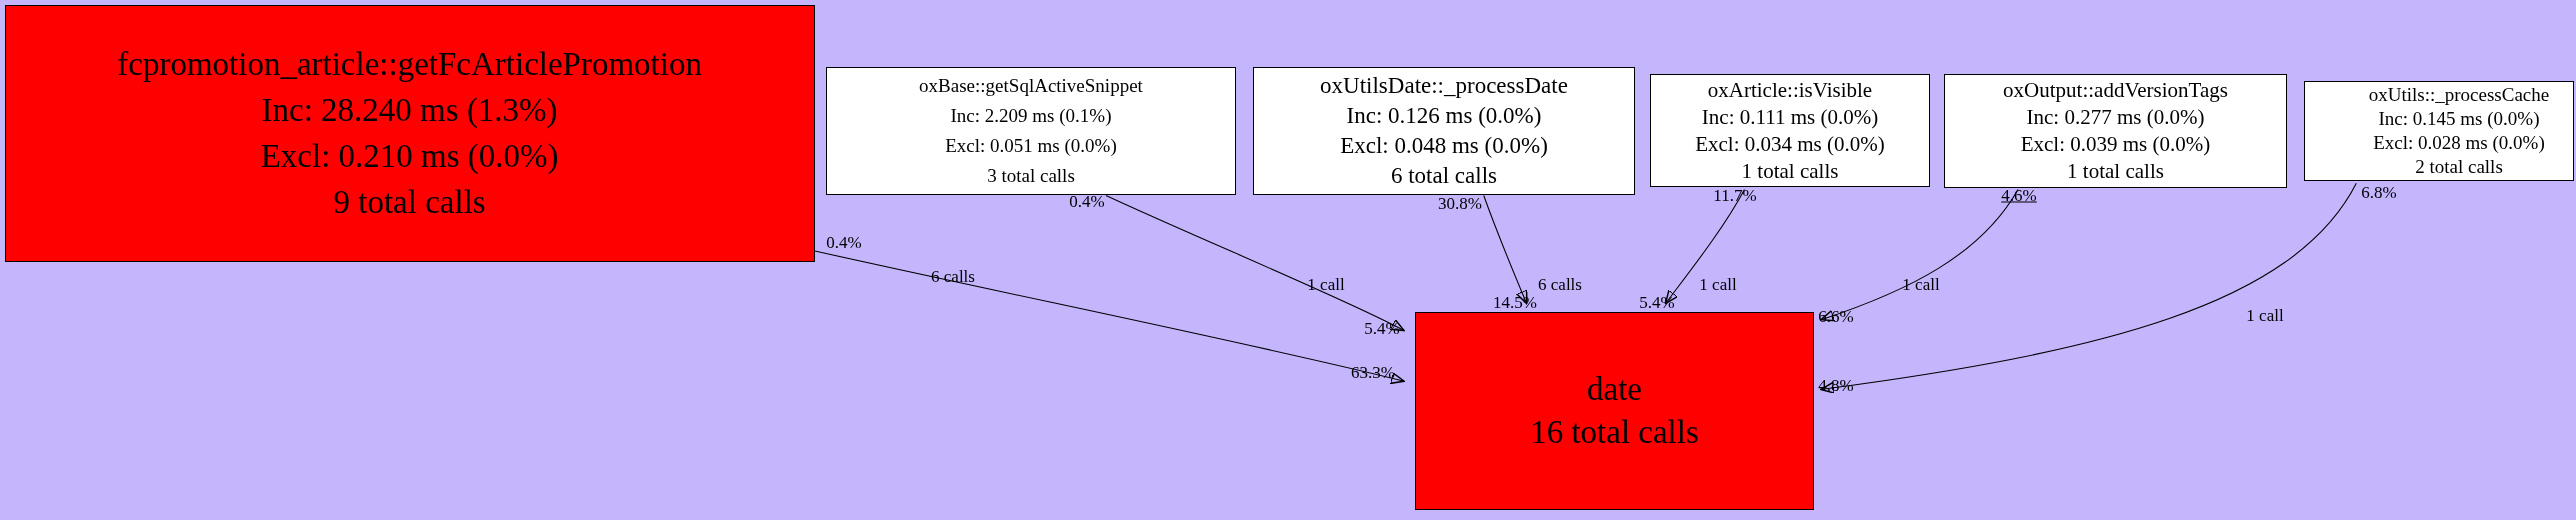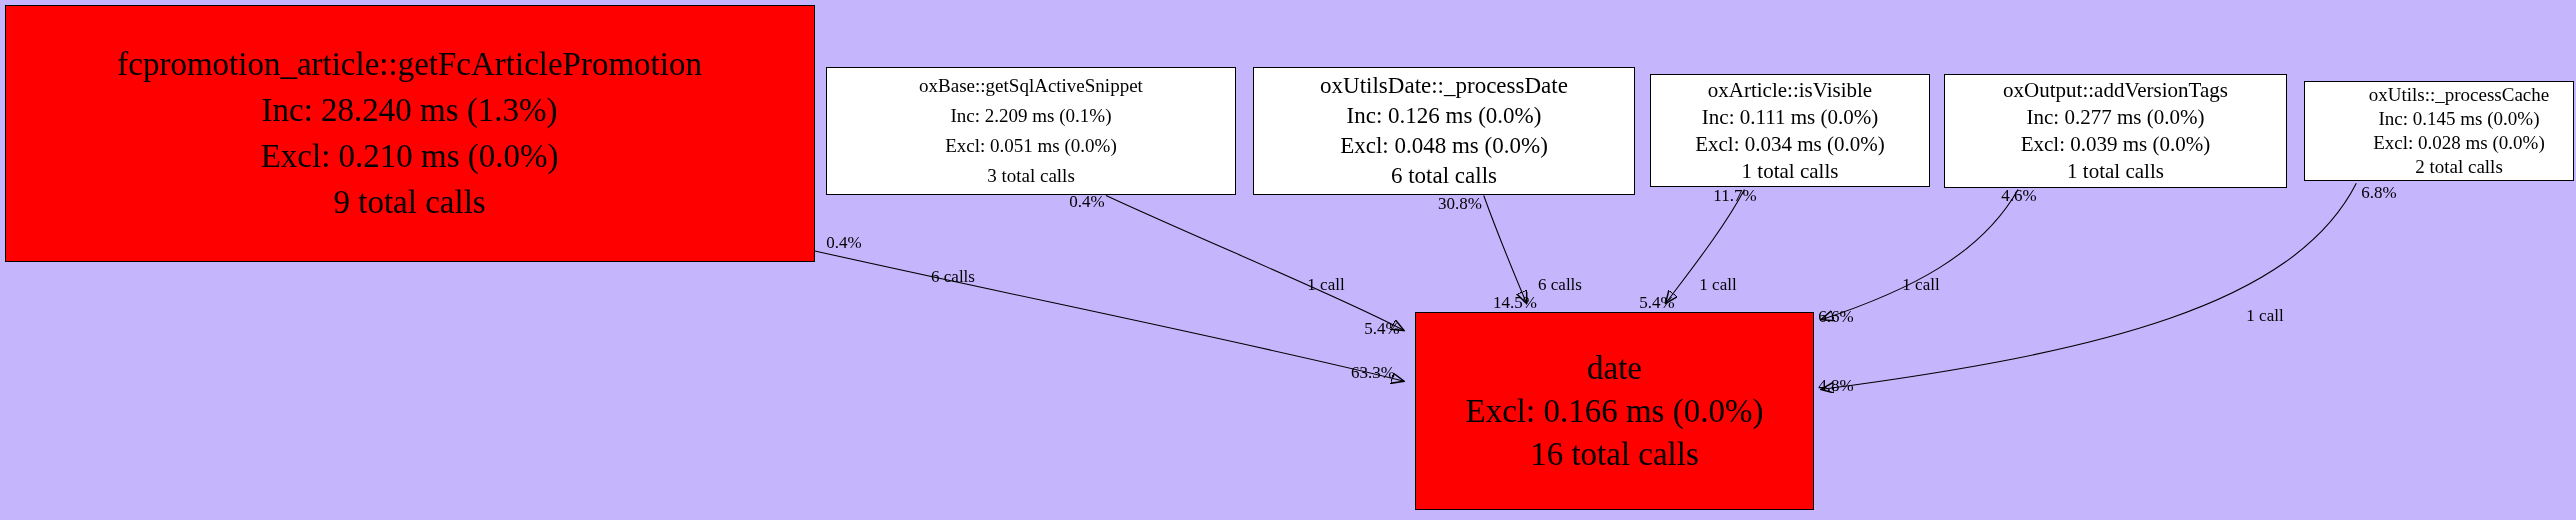--- a/index.html
+++ b/index.html
@@ -100,41 +100,40 @@
 
   <div class="node" id="node-oxutils" data-fill="#ffffff">
     <div>oxUtils::_processCache</div>
     <div>Inc: 0.145 ms (0.0%)</div>
     <div>Excl: 0.028 ms (0.0%)</div>
     <div>2 total calls</div>
   </div>
 
   <div class="node" id="node-date" data-fill="#ff0000">
     <div>date</div>
-    <div>Excl: 0.166 ms (0.0%)</div>
     <div>16 total calls</div>
   </div>
 
   <span class="elabel" style="left:844px; top:242px;">0.4%</span>
   <span class="elabel" style="left:953px; top:276px;">6 calls</span>
   <span class="elabel" style="left:1373px; top:372px;">63.3%</span>
 
   <span class="elabel" style="left:1087px; top:201px;">0.4%</span>
   <span class="elabel" style="left:1326px; top:284px;">1 call</span>
   <span class="elabel" style="left:1382px; top:328px;">5.4%</span>
 
   <span class="elabel" style="left:1460px; top:203px;">30.8%</span>
   <span class="elabel" style="left:1560px; top:284px;">6 calls</span>
   <span class="elabel" style="left:1515px; top:302px;">14.5%</span>
 
   <span class="elabel" style="left:1735px; top:195px;">11.7%</span>
   <span class="elabel" style="left:1718px; top:284px;">1 call</span>
   <span class="elabel" style="left:1657px; top:302px;">5.4%</span>
 
-  <span class="elabel" style="left:2019px; top:195px;">4.6%</span>
+  <span class="elabel" style="left:2019px; top:195px;text-decoration:underline;">4.6%</span>
   <span class="elabel" style="left:1921px; top:284px;">1 call</span>
   <span class="elabel" style="left:1836px; top:316px;">6.6%</span>
 
   <span class="elabel" style="left:2373px; top:192px;padding-left:12px;">6.8%</span>
   <span class="elabel" style="left:2265px; top:315px;">1 call</span>
   <span class="elabel" style="left:1836px; top:385px;">4.8%</span>
 
 </div>
 
 

